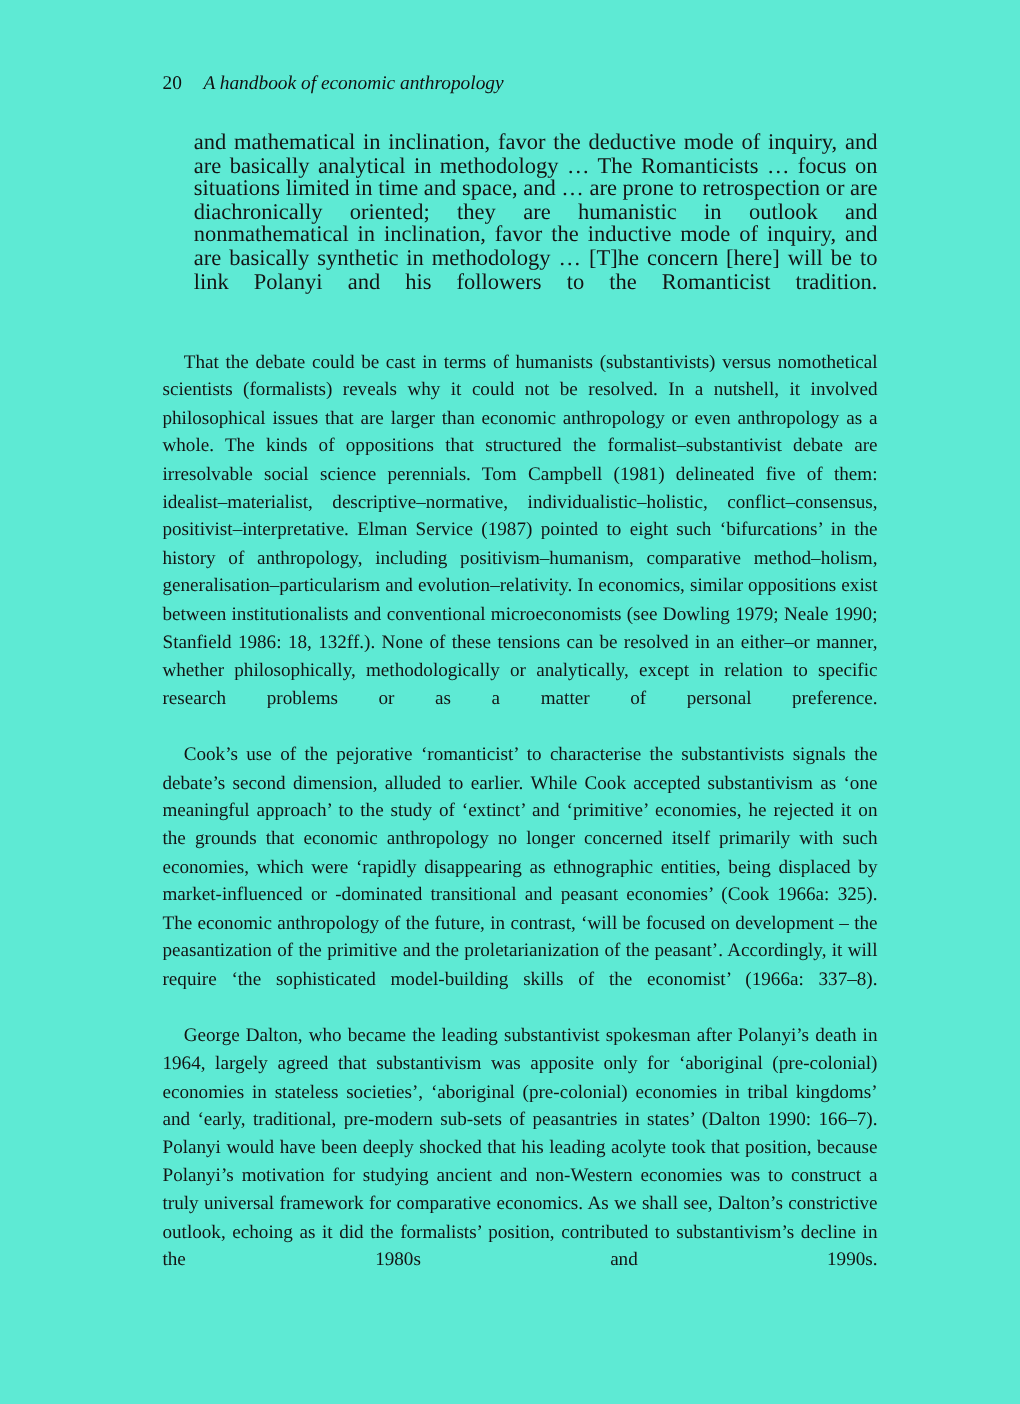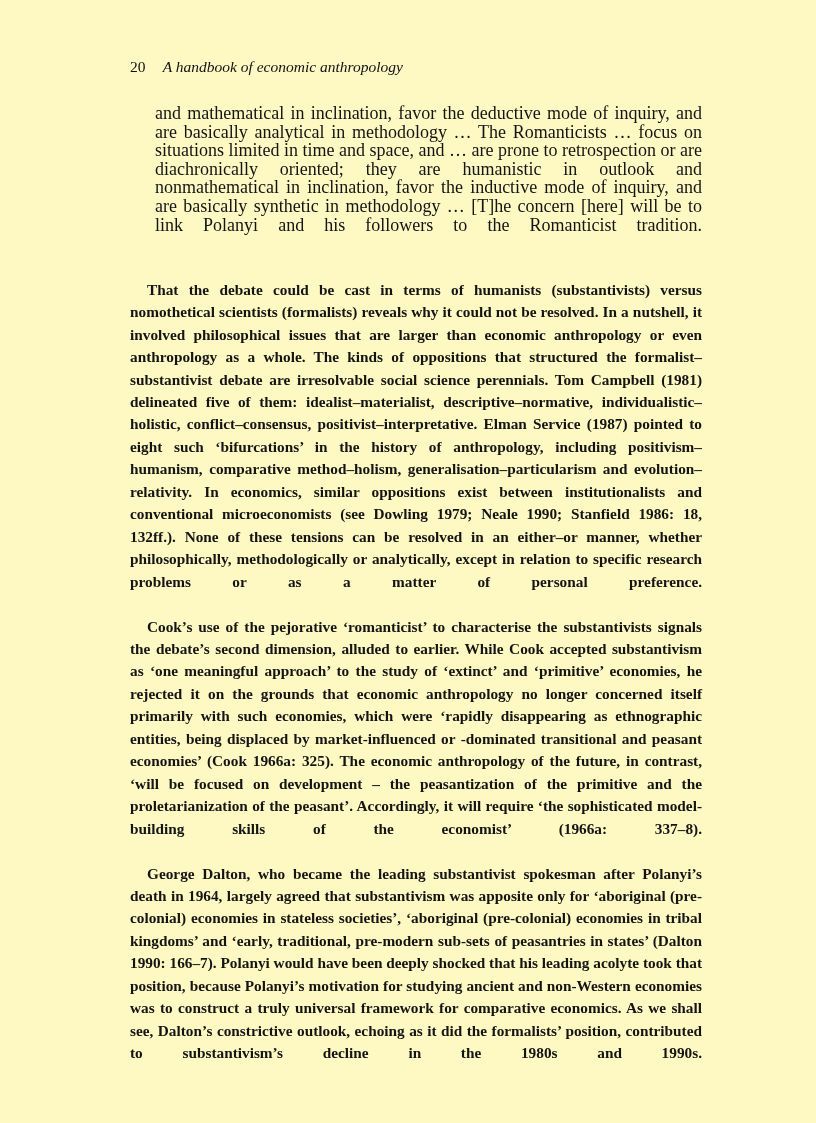--- a/index.html
+++ b/index.html
@@ -15,21 +15,21 @@
     color: #141414;
     overflow: hidden;
   }
 
   .page {
     position: absolute;
     top: 0;
     left: 0;
     width: 816px;
     height: 1123px;
-    background: #fef9c3;
+    background: #5eead4;
   }
 
   
   .running-head {
     position: absolute;
     left: 130px;
     top: 58px;
     width: 572px;
     height: 22px;
     white-space: nowrap;
@@ -79,21 +79,20 @@
   
   .body-text p {
     margin: 0;
     font-size: 15.3px;
     line-height: 22.45px;
     text-align: justify;
     text-justify: inter-word;
     text-indent: 17px;
     hyphens: none;
     color: #141414;
-    font-weight: bold;
   }
   
   .body-text p::after {
     content: "";
     display: inline-block;
     width: 100%;
   }
   .blockquote p::after {
     content: "";
     display: inline-block;

